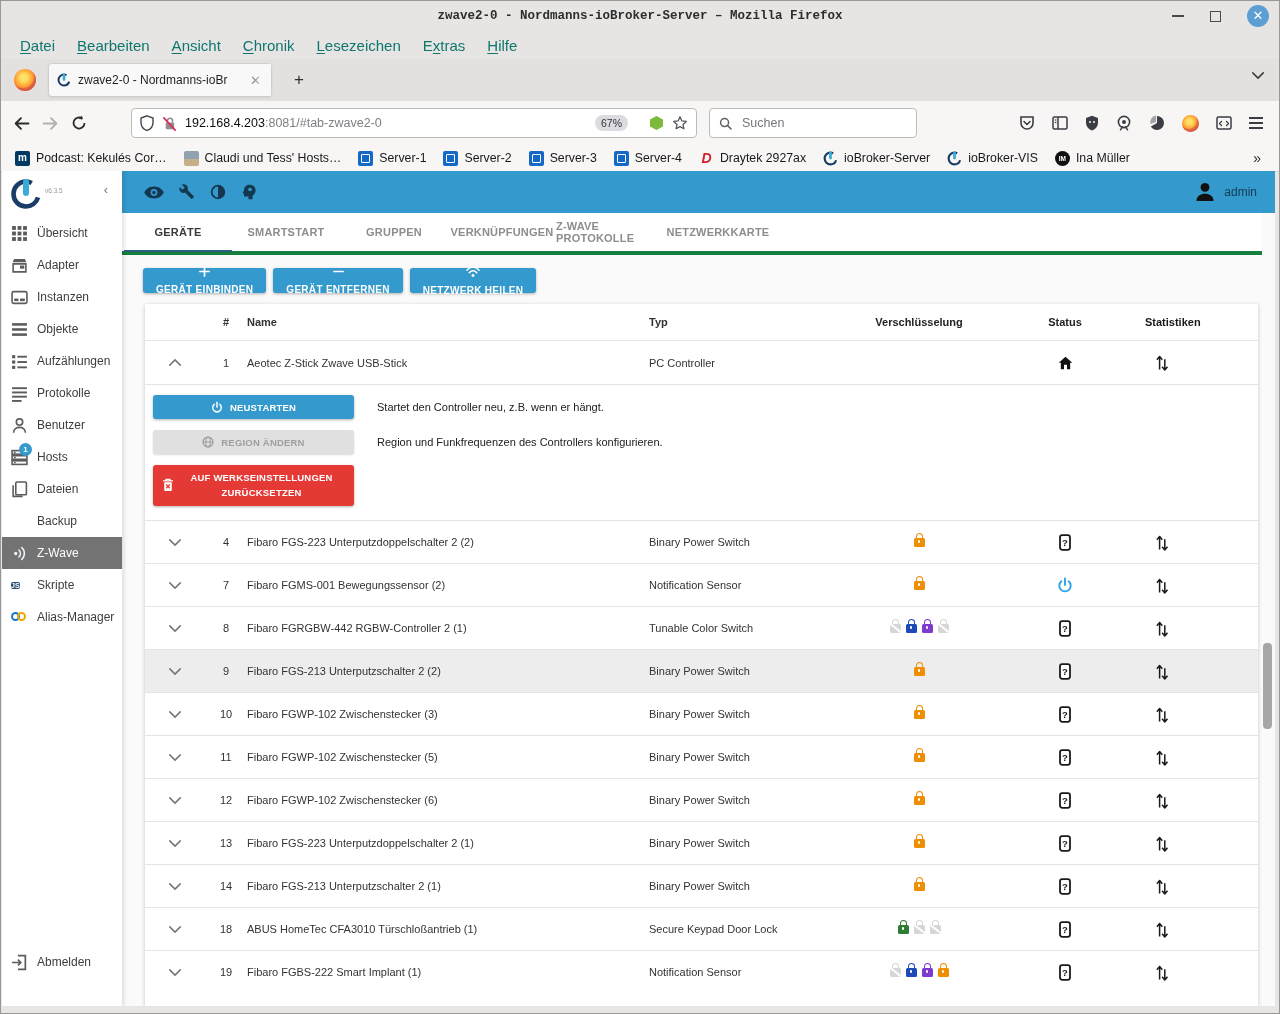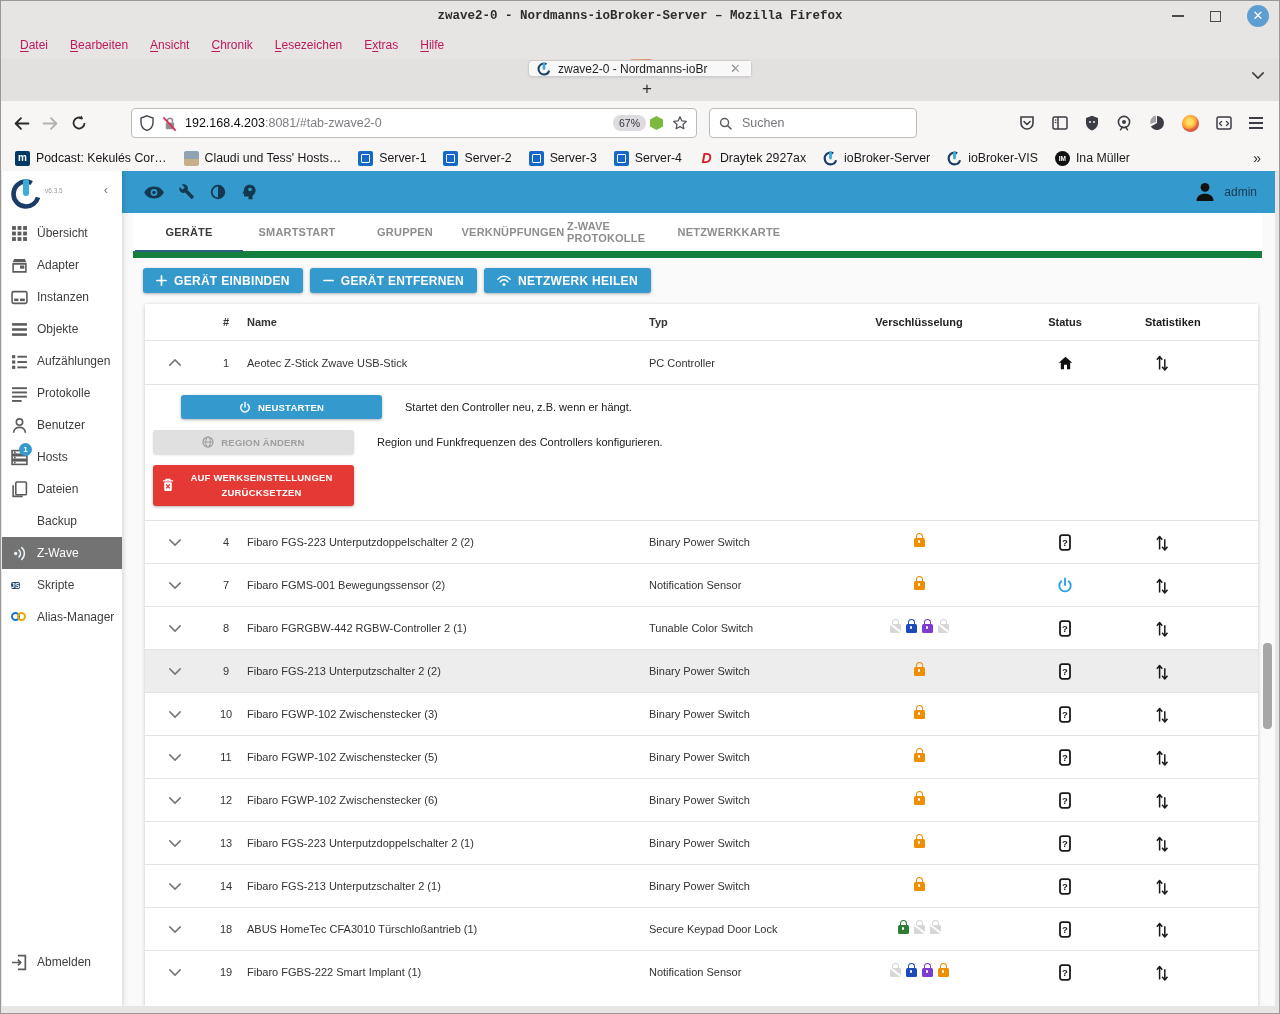--- a/index.html
+++ b/index.html
@@ -13,42 +13,42 @@
   
   .titlebar{position:absolute;left:0;top:0;right:0;height:30px;background:#e7e5e4;border-bottom:1px solid #dcdad9;}
   .win-title{position:absolute;left:0;right:0;top:0;height:30px;line-height:30px;text-align:center;font-size:12.5px;font-weight:bold;color:#2d2d2d;font-family:Liberation Mono, monospace;}
   .win-ctrls{position:absolute;right:10px;top:0;height:30px;display:flex;align-items:center;gap:26px;}
   .wc-min{width:12px;height:2px;background:#4a4a4a;}
   .wc-max{width:11px;height:11px;border:1.5px solid #4a4a4a;box-sizing:border-box;background:transparent;}
   .wc-close{width:22px;height:22px;border-radius:50%;background:#5d9fd3;color:#fff;font-size:13px;line-height:22px;text-align:center;font-weight:bold;}
 
   
   .menubar{position:absolute;left:0;top:30px;right:0;height:28px;background:#e7e5e4;display:flex;align-items:center;padding-left:10px;gap:4px;}
-  .menu-item{font-size:12px;color:#be185d;padding:3px 9px;border-radius:3px;}
+  .menu-item{font-size:15px;color:#0f766e;padding:3px 9px;border-radius:3px;}
   .menukey{text-decoration:underline;text-underline-offset:2px;}
 
   
-  .tabbar{position:absolute;left:0;top:58px;right:0;height:42px;background:#e3e1e0;display:flex;align-items:center;flex-direction:column;}
+  .tabbar{position:absolute;left:0;top:58px;right:0;height:42px;background:#e3e1e0;display:flex;align-items:center;}
   .ff-logo{width:22px;height:22px;border-radius:50%;margin:0 12px 0 13px;background:radial-gradient(circle at 45% 40%,#ffe066 0 18%,#ffb43f 40%,#ff7a26 65%,#e6461f 90%);box-shadow:inset -2px -3px 0 rgba(160,40,110,.35);}
   .tab{position:relative;width:224px;height:34px;background:#f9f8f8;border:1px solid #d0cecd;border-radius:4px;display:flex;align-items:center;padding:0 8px;box-sizing:border-box;box-shadow:0 1px 2px rgba(0,0,0,.08);}
   .tab-label{font-size:12px;color:#1f1f1f;margin-left:7px;white-space:nowrap;overflow:hidden;flex:1;position:relative;}
   .tab-fade{position:absolute;right:0;top:0;bottom:0;width:26px;background:linear-gradient(90deg,rgba(249,248,248,0),#f9f8f8);}
   .tab-close{font-size:13px;color:#5b5b5b;margin-left:4px;padding:0 2px;}
   .newtab-btn{font-size:17px;color:#2f2f2f;margin-left:14px;padding:2px 8px;}
   .alltabs-btn{position:absolute;right:14px;top:12px;color:#3a3a3a;}
 
   
   .navbar{position:absolute;left:0;top:100px;right:0;height:44px;background:#f7f6f5;border-bottom:1px solid #e4e2e1;display:flex;align-items:center;}
   .nav-ico{margin-left:12px;color:#2b2b2b;}
   .nav-ico.dis{color:#b3b1b0;}
   .urlbar{margin-left:44px;width:566px;height:30px;background:#fff;border:1px solid #bdbbba;border-radius:4px;display:flex;align-items:center;padding:0 8px;box-sizing:border-box;}
   .url-text{font-size:12.5px;margin-left:8px;white-space:nowrap;flex:1;}
   .url-host{color:#0c0c0d;}
   .url-rest{color:#7e7e83;}
-  .zoom-pill{font-size:10.5px;color:#33333a;background:#dddbdf;border-radius:8px;padding:2px 6px;margin-right:4px;}
+  .zoom-pill{font-size:10.5px;color:#33333a;background:#dddbdf;border-radius:8px;padding:2px 6px;margin-right:22px;}
   .hexnode{width:13px;height:14px;background:#7cb93c;clip-path:polygon(50% 0,100% 25%,100% 75%,50% 100%,0 75%,0 25%);margin-right:9px;}
   .searchbar{margin-left:12px;width:208px;height:30px;background:#fff;border:1px solid #bdbbba;border-radius:4px;display:flex;align-items:center;padding:0 9px;box-sizing:border-box;}
   .searchbar input{border:none;outline:none;font-size:12.5px;color:#333;width:140px;margin-left:8px;font-family:inherit;background:transparent;}
   .searchbar input::placeholder{color:#76767c;}
   .nav-right{margin-left:auto;display:flex;align-items:center;gap:17px;padding-right:16px;color:#3c3c44;}
   .burger{display:flex;flex-direction:column;gap:3px;}
   .burger span{display:block;width:14px;height:1.8px;background:#3c3c44;}
 
   
   .bookbar{position:absolute;left:0;top:144px;right:0;height:26px;background:#f7f6f5;border-bottom:1px solid #d8d6d5;display:flex;align-items:center;padding-left:14px;gap:17px;}
@@ -86,27 +86,27 @@
   .alias-ic i:nth-child(2){left:6px;top:3px;border:2.4px solid #f0a500;}
 
   
   .main{position:absolute;left:120px;top:0;right:0;bottom:0;}
   .appbar{position:absolute;left:0;top:0;right:0;height:42px;background:#3499cc;display:flex;align-items:center;color:#14384f;}
   .ab-ic{margin-left:15px;width:18px;height:18px;}
   .ab-ic:first-child{margin-left:22px;}
   .ab-user{margin-left:auto;display:flex;align-items:center;gap:8px;margin-right:18px;font-size:12px;color:#163a52;}
 
   .page{position:absolute;left:0;top:42px;right:0;bottom:0;background:#fafafa;}
-  .tabsrow{position:absolute;left:0;top:0;right:13px;height:38px;background:#fff;border-bottom:7px solid #15803d;display:flex;padding-left:2px;margin-left:11px;}
+  .tabsrow{position:absolute;left:0;top:0;right:13px;height:38px;background:#fff;border-bottom:4px solid #15803d;display:flex;padding-left:2px;}
   .ptab{width:108px;display:flex;align-items:center;justify-content:center;font-size:11px;font-weight:bold;letter-spacing:.2px;color:#8d8d8d;position:relative;}
   .ptab.active{color:#3a3a3a;}
   .ptab.active::after{content:"";position:absolute;left:0;right:0;bottom:-1px;height:2px;background:#2d5f80;}
 
   .actions{position:absolute;left:21px;top:55px;display:flex;gap:7px;}
-  .btn{height:25px;border-radius:3px;background:#3499cc;color:#fff;font-size:12px;font-weight:bold;letter-spacing:.3px;display:flex;align-items:center;justify-content:center;gap:7px;padding:0 13px;box-shadow:0 1px 3px rgba(0,0,0,.3);white-space:nowrap;}
+  .btn{height:25px;border-radius:3px;background:#3499cc;color:#fff;font-size:10px;font-weight:bold;letter-spacing:.3px;display:flex;align-items:center;justify-content:center;gap:7px;padding:0 13px;box-shadow:0 1px 3px rgba(0,0,0,.3);white-space:nowrap;flex-direction:column;}
   .btn svg{flex:0 0 auto;}
 
   .card{position:absolute;left:23px;top:91px;width:1113px;bottom:0;background:#fff;box-shadow:0 1px 4px rgba(0,0,0,.22);overflow:hidden;}
   .trow{display:grid;grid-template-columns:60px 42px 402px 200px 140px 152px 117px;align-items:center;height:42px;border-top:1px solid #e4e4e4;}
   .trow.head{height:36px;border-top:none;font-weight:bold;font-size:11px;color:#232323;}
   .trow.ctrl{height:43px;}
   .trow.hl{background:#ededed;}
   .c-exp{display:flex;justify-content:center;color:#757575;}
   .c-num{text-align:center;font-size:11px;color:#333;}
   .c-name,.c-typ{font-size:11px;color:#333;text-align:left;}
@@ -114,21 +114,21 @@
   .c-st{display:flex;justify-content:center;align-items:center;}
   .c-sta{display:flex;justify-content:flex-start;padding-left:14px;align-items:center;color:#1a1a1a;}
   .head .c-name,.head .c-typ{font-size:11px;}
   .head .c-enc,.head .c-st{justify-content:center;}
   .head .c-sta{padding-left:4px;}
 
   
   .panel{border-top:1px solid #e4e4e4;padding:10px 8px 14px 8px;display:flex;flex-direction:column;gap:11px;background:#fff;}
   .prow{display:flex;align-items:center;}
   .pbtn{width:201px;height:24px;border-radius:3px;display:flex;align-items:center;justify-content:center;gap:7px;font-size:9.5px;font-weight:bold;letter-spacing:.2px;box-shadow:0 1px 3px rgba(0,0,0,.3);flex:0 0 auto;box-sizing:border-box;}
-  .pbtn.blue{background:#3499cc;color:#fff;margin-left:28px;}
+  .pbtn.blue{background:#3499cc;color:#fff;}
   .pbtn.gray{background:#e0e0e0;color:#9e9e9e;box-shadow:0 1px 2px rgba(0,0,0,.15);}
   .pbtn.red{background:#e53935;color:#fff;height:41px;position:relative;padding:0 10px 0 26px;text-align:center;line-height:1.5;}
   .pbtn.red svg{position:absolute;left:9px;top:13px;}
   .pdesc{font-size:11px;color:#212121;margin-left:23px;line-height:1.5;max-width:860px;}
 
   
   .lock{position:relative;width:11px;height:9px;border-radius:1.5px;display:inline-block;margin:0 2.5px;}
   .lock::before{content:"";position:absolute;top:-4.5px;left:2px;width:7px;height:6px;border:1.7px solid currentColor;border-bottom:none;border-radius:3.5px 3.5px 0 0;box-sizing:border-box;}
   .lock::after{content:"";position:absolute;left:4.1px;top:2.9px;width:2.7px;height:2.7px;border-radius:50%;background:#fff;}
   .lock-orange{background:#ef8e00;color:#ef8e00;}

